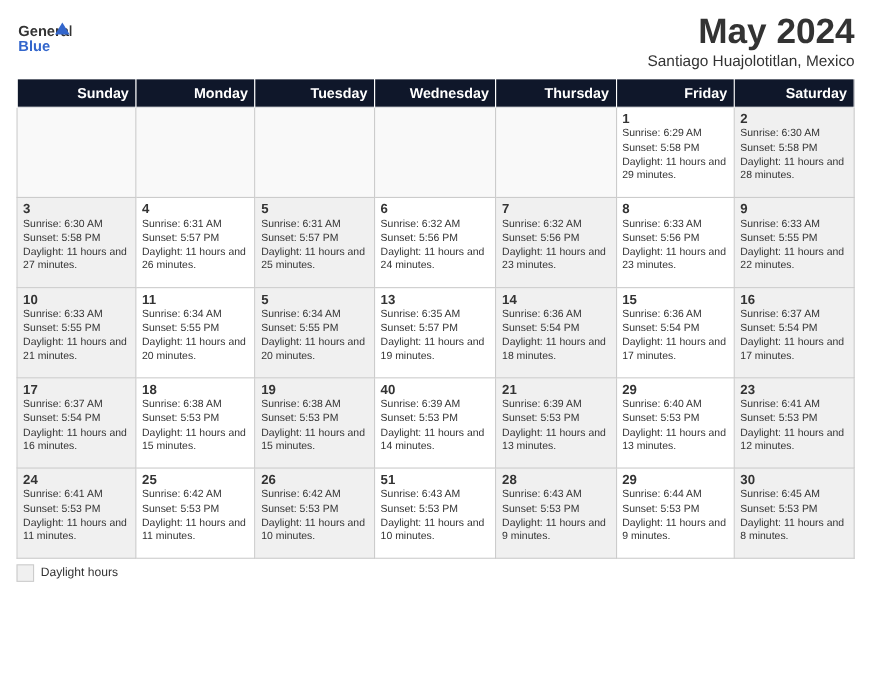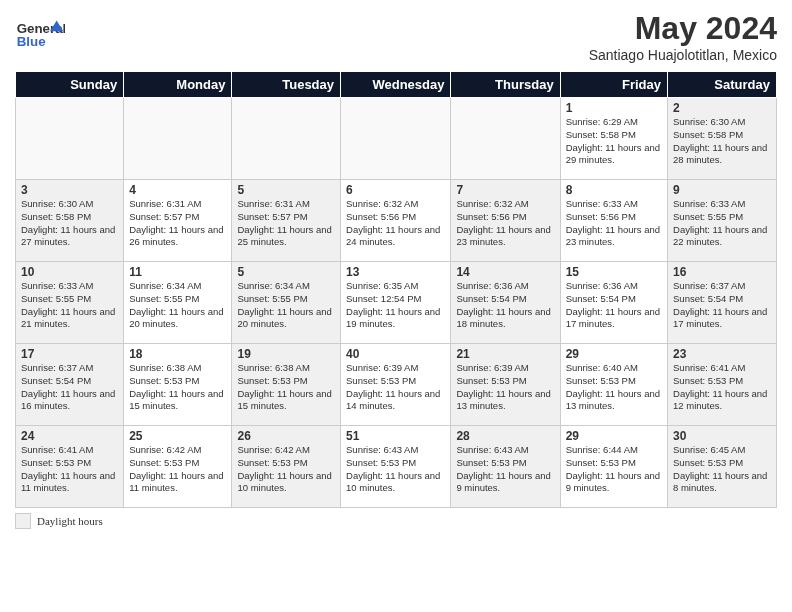--- a/index.html
+++ b/index.html
@@ -78,21 +78,20 @@
       font-size: 9.5px;
       color: #333;
       line-height: 1.35;
     }
     .legend {
       display: flex;
       align-items: center;
       margin-top: 5px;
       font-size: 11px;
       color: #333;
-      font-family: Liberation Serif, serif;
     }
     .legend-box {
       width: 16px;
       height: 16px;
       background: #f0f0f0;
       border: 1px solid #ccc;
       margin-right: 6px;
       display: inline-block;
     }
     .logo-svg {
@@ -221,21 +220,21 @@
           <td class="shaded">
             <span class="day-num">5</span>
             <div class="day-info">Sunrise: 6:34 AM
 Sunset: 5:55 PM
 Daylight: 11 hours
 and 20 minutes.</div>
           </td>
           <td>
             <span class="day-num">13</span>
             <div class="day-info">Sunrise: 6:35 AM
-Sunset: 12:54 PM
+Sunset: 5:57 PM
 Daylight: 11 hours
 and 19 minutes.</div>
           </td>
           <td class="shaded">
             <span class="day-num">14</span>
             <div class="day-info">Sunrise: 6:36 AM
 Sunset: 5:54 PM
 Daylight: 11 hours
 and 18 minutes.</div>
           </td>

